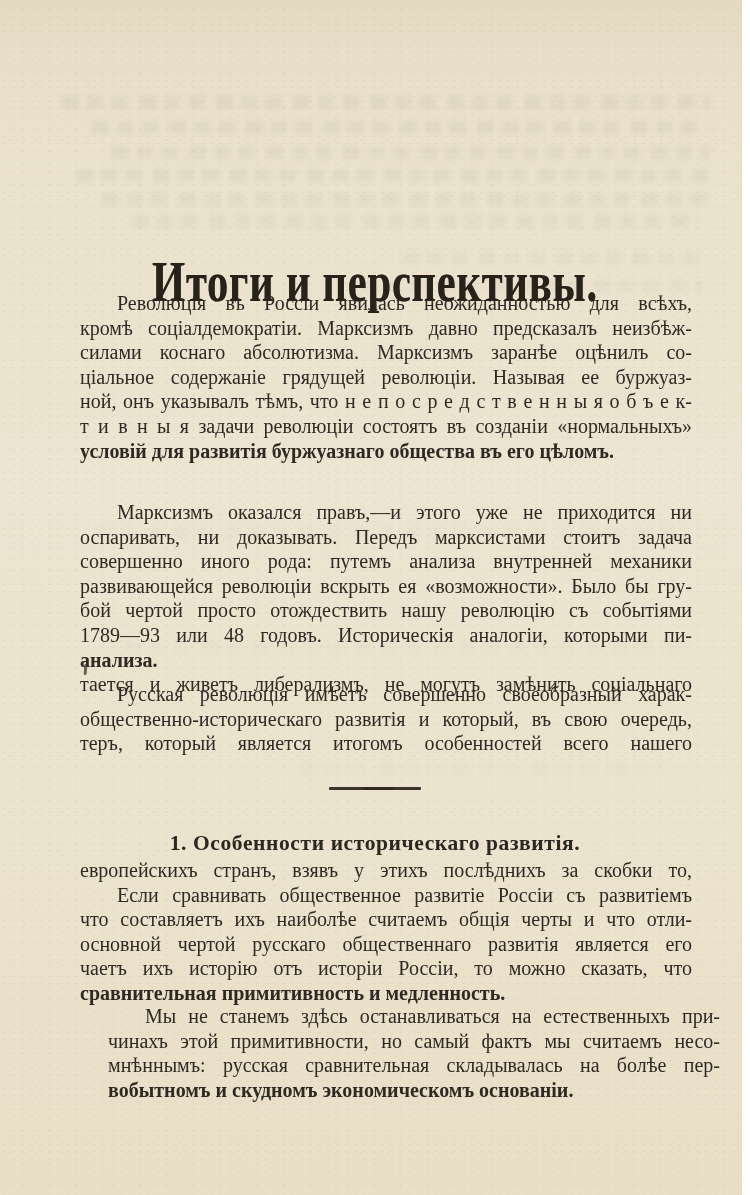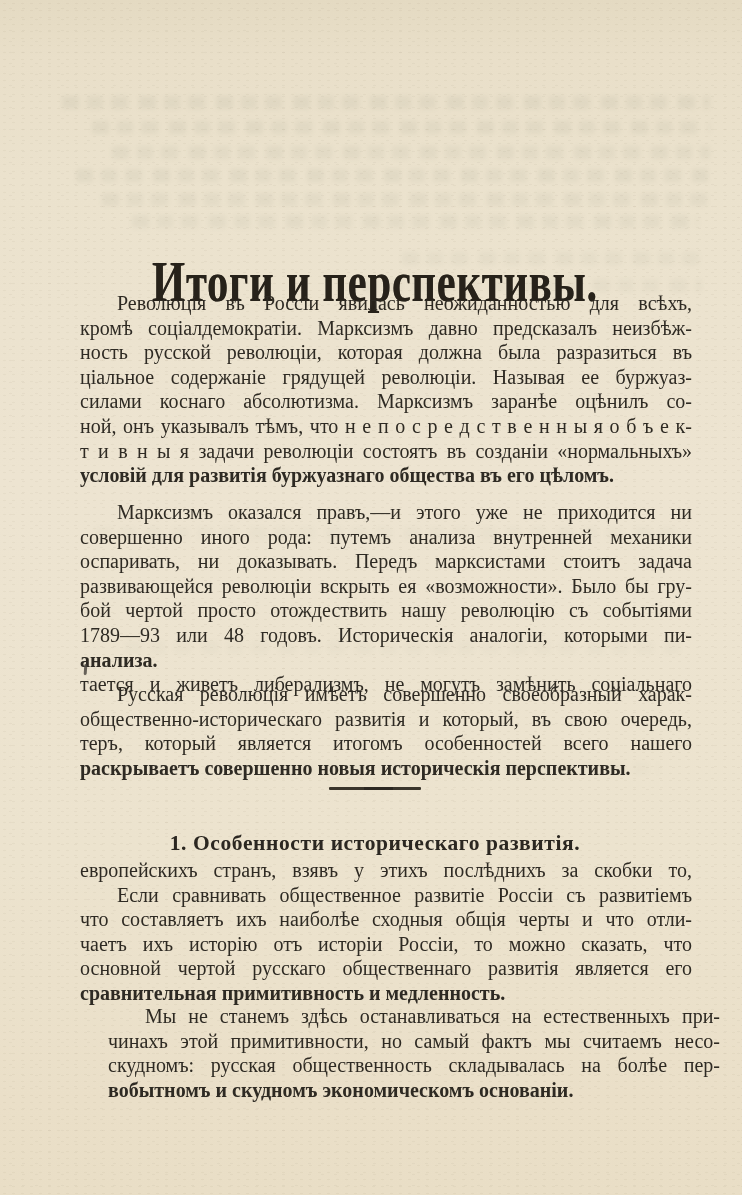--- a/index.html
+++ b/index.html
@@ -80,57 +80,55 @@
   <div class="ghost" style="top:279px; left:362px; width:340px; opacity:.10;"></div>
   <div class="ghost" style="top:527px; left:95px;  width:590px; opacity:.06;"></div>
   <div class="ghost" style="top:641px; left:125px; width:555px; opacity:.06;"></div>
   <div class="ghost" style="top:762px; left:300px; width:360px; opacity:.05;"></div>
 
   <h1 class="title">Итоги и перспективы.</h1>
 
   <div class="para" style="top:291px;">
       <div class="line first">Революція въ Россіи явилась неожиданностью для всѣхъ,</div>
       <div class="line">кромѣ соціалдемократіи. Марксизмъ давно предсказалъ неизбѣж-</div>
-      <div class="line">ность русской революціи, которая должна была разразиться въ</div>
+      <div class="line">силами коснаго абсолютизма. Марксизмъ заранѣе оцѣнилъ со-</div>
       <div class="line">ціальное содержаніе грядущей революціи. Называя ее буржуаз-</div>
-      <div class="line">силами коснаго абсолютизма. Марксизмъ заранѣе оцѣнилъ со-</div>
       <div class="line">ной, онъ указывалъ тѣмъ, что н е п о с р е д с т в е н н ы я о б ъ е к-</div>
       <div class="line">т и в н ы я задачи революціи состоятъ въ созданіи «нормальныхъ»</div>
       <div class="line last">условій для развитія буржуазнаго общества въ его цѣломъ.</div>
     </div>
   <div class="para" style="top:500px;">
       <div class="line first">Марксизмъ оказался правъ,—и этого уже не приходится ни</div>
+      <div class="line">оспаривать, ни доказывать. Передъ марксистами стоитъ задача</div>
       <div class="line">совершенно иного рода: путемъ анализа внутренней механики</div>
-      <div class="line">оспаривать, ни доказывать. Передъ марксистами стоитъ задача</div>
       <div class="line">развивающейся революціи вскрыть ея «возможности». Было бы гру-</div>
       <div class="line">бой чертой просто отождествить нашу революцію съ событіями</div>
       <div class="line">1789—93 или 48 годовъ. Историческія аналогіи, которыми пи-</div>
       <div class="line last">анализа.</div>
       <div class="line">тается и живетъ либерализмъ, не могутъ замѣнить соціальнаго</div>
     </div>
   <div class="para" style="top:682px;">
       <div class="line first">Русская революція имѣетъ совершенно своеобразный харак-</div>
       <div class="line">общественно-историческаго развитія и который, въ свою очередь,</div>
       <div class="line">теръ, который является итогомъ особенностей всего нашего</div>
-      <div class="line last">раскрываетъ совершенно новыя историческія перспективы.</div>
     </div>
 
   <div class="ink-speck"></div>
 
   <div class="divider"></div>
 
   <h2 class="section-heading">1. Особенности историческаго развитія.</h2>
 
   <div class="para" style="top:858px;">
       <div class="line">европейскихъ странъ, взявъ у этихъ послѣднихъ за скобки то,</div>
       <div class="line first">Если сравнивать общественное развитіе Россіи съ развитіемъ</div>
-      <div class="line">что составляетъ ихъ наиболѣе сходныя общія черты и что отли-</div>
+      <div class="line">что составляетъ ихъ наиболѣе считаемъ общія черты и что отли-</div>
+      <div class="line">основной чертой русскаго общественнаго развитія является его</div>
       <div class="line">чаетъ ихъ исторію отъ исторіи Россіи, то можно сказать, что</div>
-      <div class="line">основной чертой русскаго общественнаго развитія является его</div>
       <div class="line last">сравнительная примитивность и медленность.</div>
     </div>
   <div class="para" style="top:1004px;margin-left:28px;">
       <div class="line first">Мы не станемъ здѣсь останавливаться на естественныхъ при-</div>
       <div class="line">чинахъ этой примитивности, но самый фактъ мы считаемъ несо-</div>
-      <div class="line">скудномъ: русская общественность складывалась на болѣе пер-</div>
+      <div class="line">мнѣннымъ: русская сравнительная складывалась на болѣе пер-</div>
       <div class="line last">вобытномъ и скудномъ экономическомъ основаніи.</div>
     </div>
 </div>
 
 </body></html>

